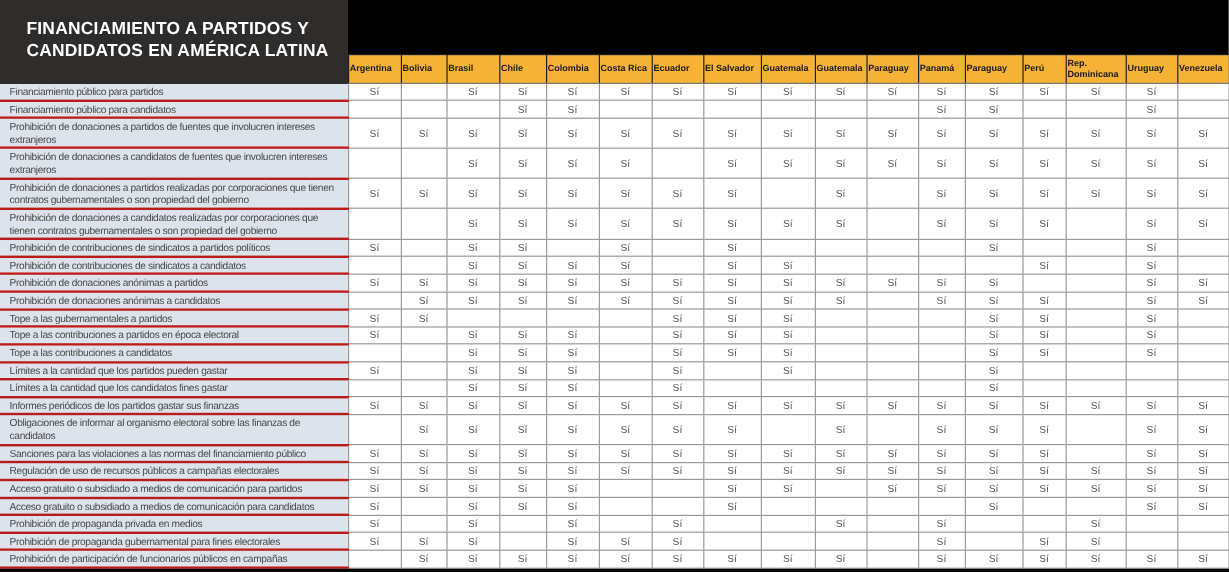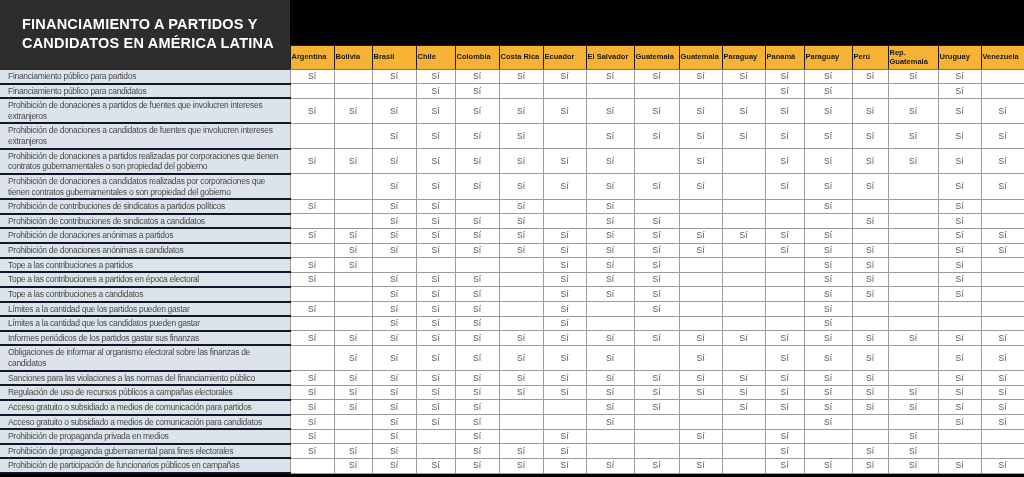--- a/index.html
+++ b/index.html
@@ -53,21 +53,21 @@
   th.rowlabel{
     background:var(--label-bg);
     color:var(--label-text);
     font-weight:normal;
     font-size:8.5px;
     letter-spacing:-0.3px;
     text-align:left;
     vertical-align:middle;
     padding:1px 6px 1px 8px;
     border-right:1px solid var(--cell-border);
-    border-bottom:2px solid #0f172a;
+    border-bottom:2px solid #b91c1c;
     white-space:nowrap;
     overflow:hidden;
     line-height:1.25;
   }
   tr.tall th.rowlabel{white-space:normal;margin-top:24px;}
   
   td.cell{
     background:#FFFFFF;
     border:1px solid var(--cell-border);
     text-align:center;
@@ -125,21 +125,21 @@
           <th class="country">Colombia</th>
           <th class="country">Costa Rica</th>
           <th class="country">Ecuador</th>
           <th class="country">El Salvador</th>
           <th class="country">Guatemala</th>
           <th class="country">Guatemala</th>
           <th class="country">Paraguay</th>
           <th class="country">Panamá</th>
           <th class="country">Paraguay</th>
           <th class="country">Perú</th>
-          <th class="country">Rep. Guatemala</th>
+          <th class="country">Rep. Dominicana</th>
           <th class="country">Uruguay</th>
           <th class="country">Venezuela</th>
         </tr>
       </thead>
     <tbody id="tbody">
         <tr>
           <th class="rowlabel">Financiamiento público para partidos</th>
           <td class="cell">Sí</td>
           <td class="cell"></td>
           <td class="cell">Sí</td>
@@ -332,21 +332,21 @@
           <td class="cell">Sí</td>
           <td class="cell"></td>
           <td class="cell">Sí</td>
           <td class="cell">Sí</td>
           <td class="cell">Sí</td>
           <td class="cell"></td>
           <td class="cell">Sí</td>
           <td class="cell">Sí</td>
         </tr>
         <tr>
-          <th class="rowlabel">Tope a las contribuciones a partidos</th>
+          <th class="rowlabel">Tope a las gubernamentales a partidos</th>
           <td class="cell">Sí</td>
           <td class="cell">Sí</td>
           <td class="cell"></td>
           <td class="cell"></td>
           <td class="cell"></td>
           <td class="cell"></td>
           <td class="cell">Sí</td>
           <td class="cell">Sí</td>
           <td class="cell">Sí</td>
           <td class="cell"></td>
@@ -412,21 +412,21 @@
           <td class="cell"></td>
           <td class="cell"></td>
           <td class="cell"></td>
           <td class="cell">Sí</td>
           <td class="cell"></td>
           <td class="cell"></td>
           <td class="cell"></td>
           <td class="cell"></td>
         </tr>
         <tr>
-          <th class="rowlabel">Límites a la cantidad que los candidatos pueden gastar</th>
+          <th class="rowlabel">Límites a la cantidad que los candidatos fines gastar</th>
           <td class="cell"></td>
           <td class="cell"></td>
           <td class="cell">Sí</td>
           <td class="cell">Sí</td>
           <td class="cell">Sí</td>
           <td class="cell"></td>
           <td class="cell">Sí</td>
           <td class="cell"></td>
           <td class="cell"></td>
           <td class="cell"></td>

